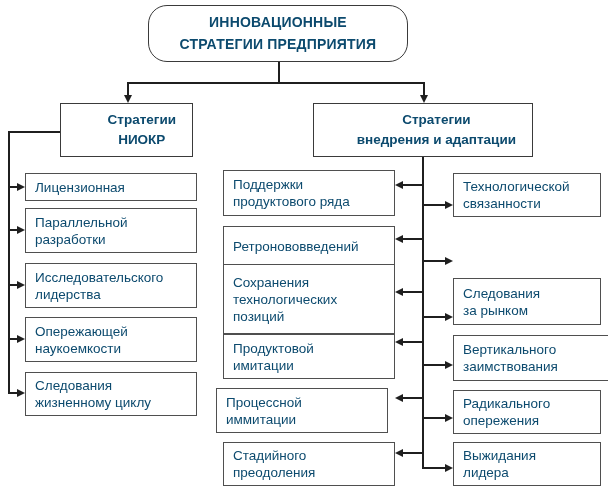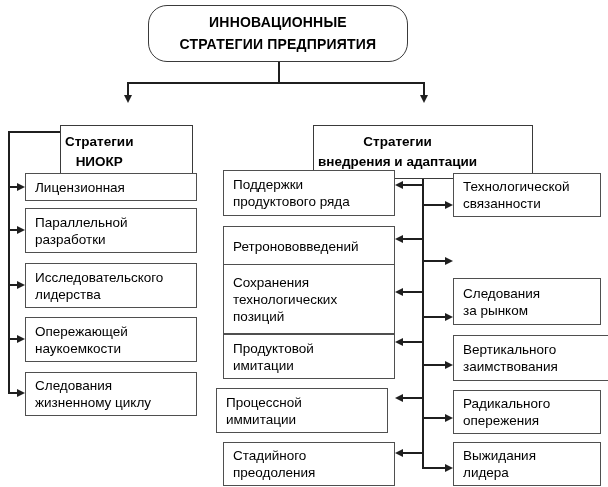--- a/index.html
+++ b/index.html
@@ -1,29 +1,29 @@
 <!DOCTYPE html>
 <html><head>
 <meta charset="utf-8">
 <style>
   html,body{margin:0;padding:0;background:#ffffff;}
   .stage{
     position:relative;width:608px;height:487px;background:#ffffff;
     font-family:"Liberation Sans","DejaVu Sans",sans-serif;
-    color:#000000;overflow:hidden;
+    color:#0c4a6e;overflow:hidden;
   }
   .box{
     position:absolute;background:#ffffff;border:1.4px solid #4f4f4f;
     display:flex;align-items:center;box-sizing:border-box;
     font-size:13.5px;line-height:1.26;white-space:pre-line;
     padding-left:9px;padding-right:4px;
   }
   .hdr{
-    border:1.6px solid #3a3a3a;justify-content:flex-start;text-align:center;
-    font-weight:bold;padding:4px;line-height:1.5;margin-top:22px;
+    border:1.6px solid #3a3a3a;justify-content:flex-end;text-align:center;
+    font-weight:bold;padding:16px;line-height:1.5;
   }
   .root{
     border:1.6px solid #3a3a3a;border-radius:19px;justify-content:center;
     text-align:center;font-weight:bold;font-size:14px;letter-spacing:.2px;
     padding:0;line-height:1.55;
   }
   .ln{position:absolute;background:#1f1f1f;}
   .ah{position:absolute;width:0;height:0;}
   .ah-down{border-left:4px solid transparent;border-right:4px solid transparent;border-top:8px solid #1f1f1f;}
   .ah-right{border-top:4px solid transparent;border-bottom:4px solid transparent;border-left:8px solid #1f1f1f;}

